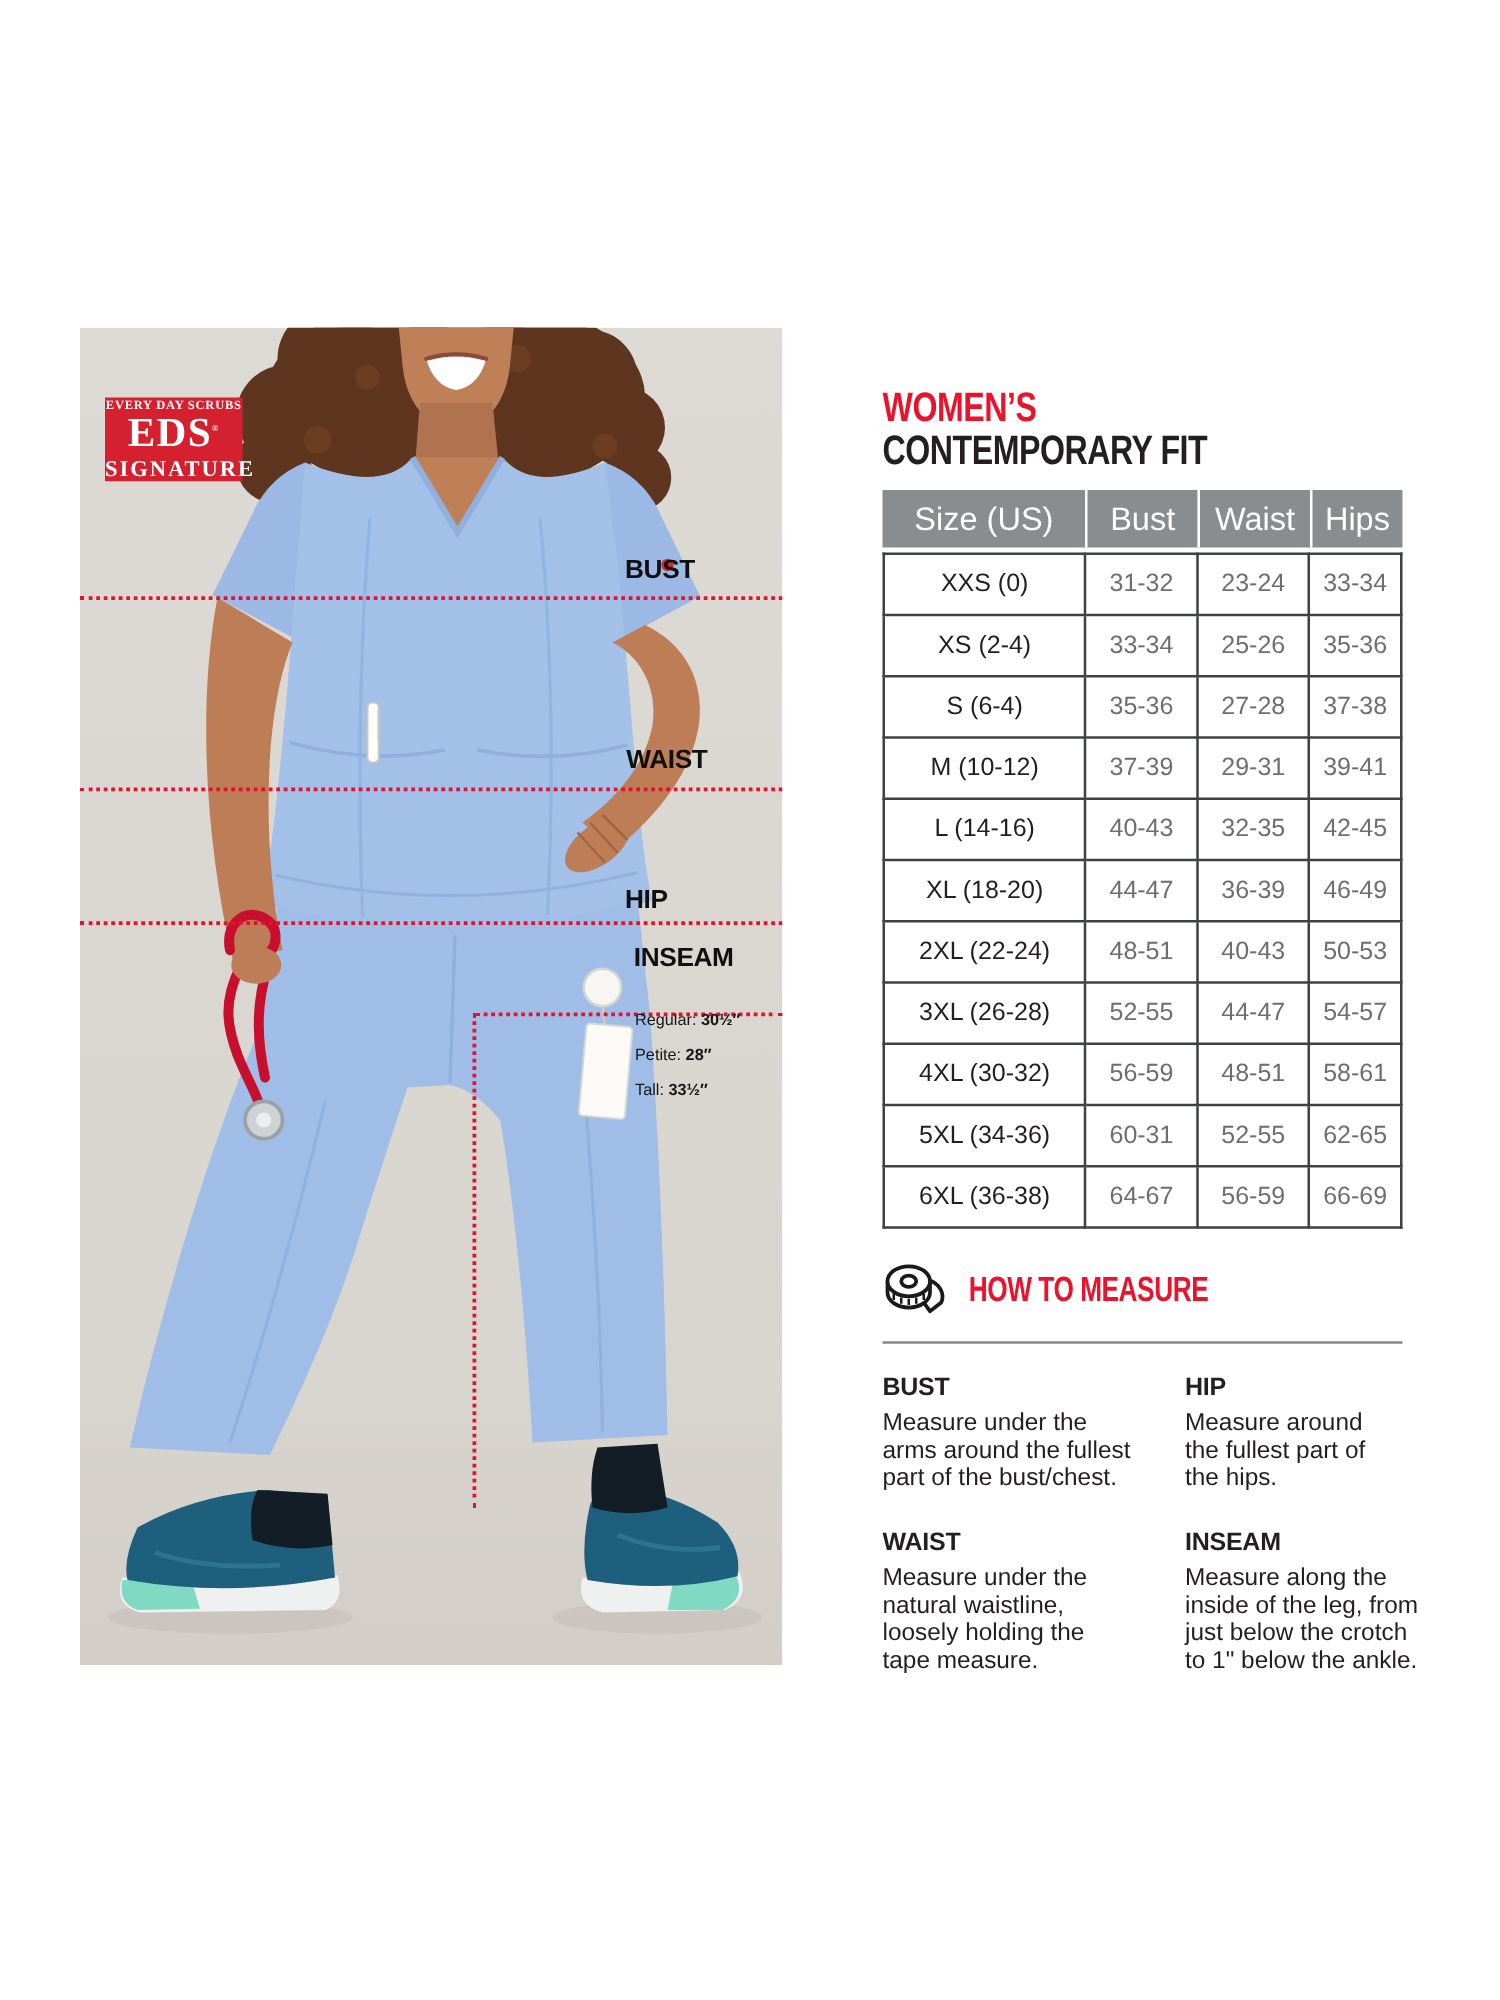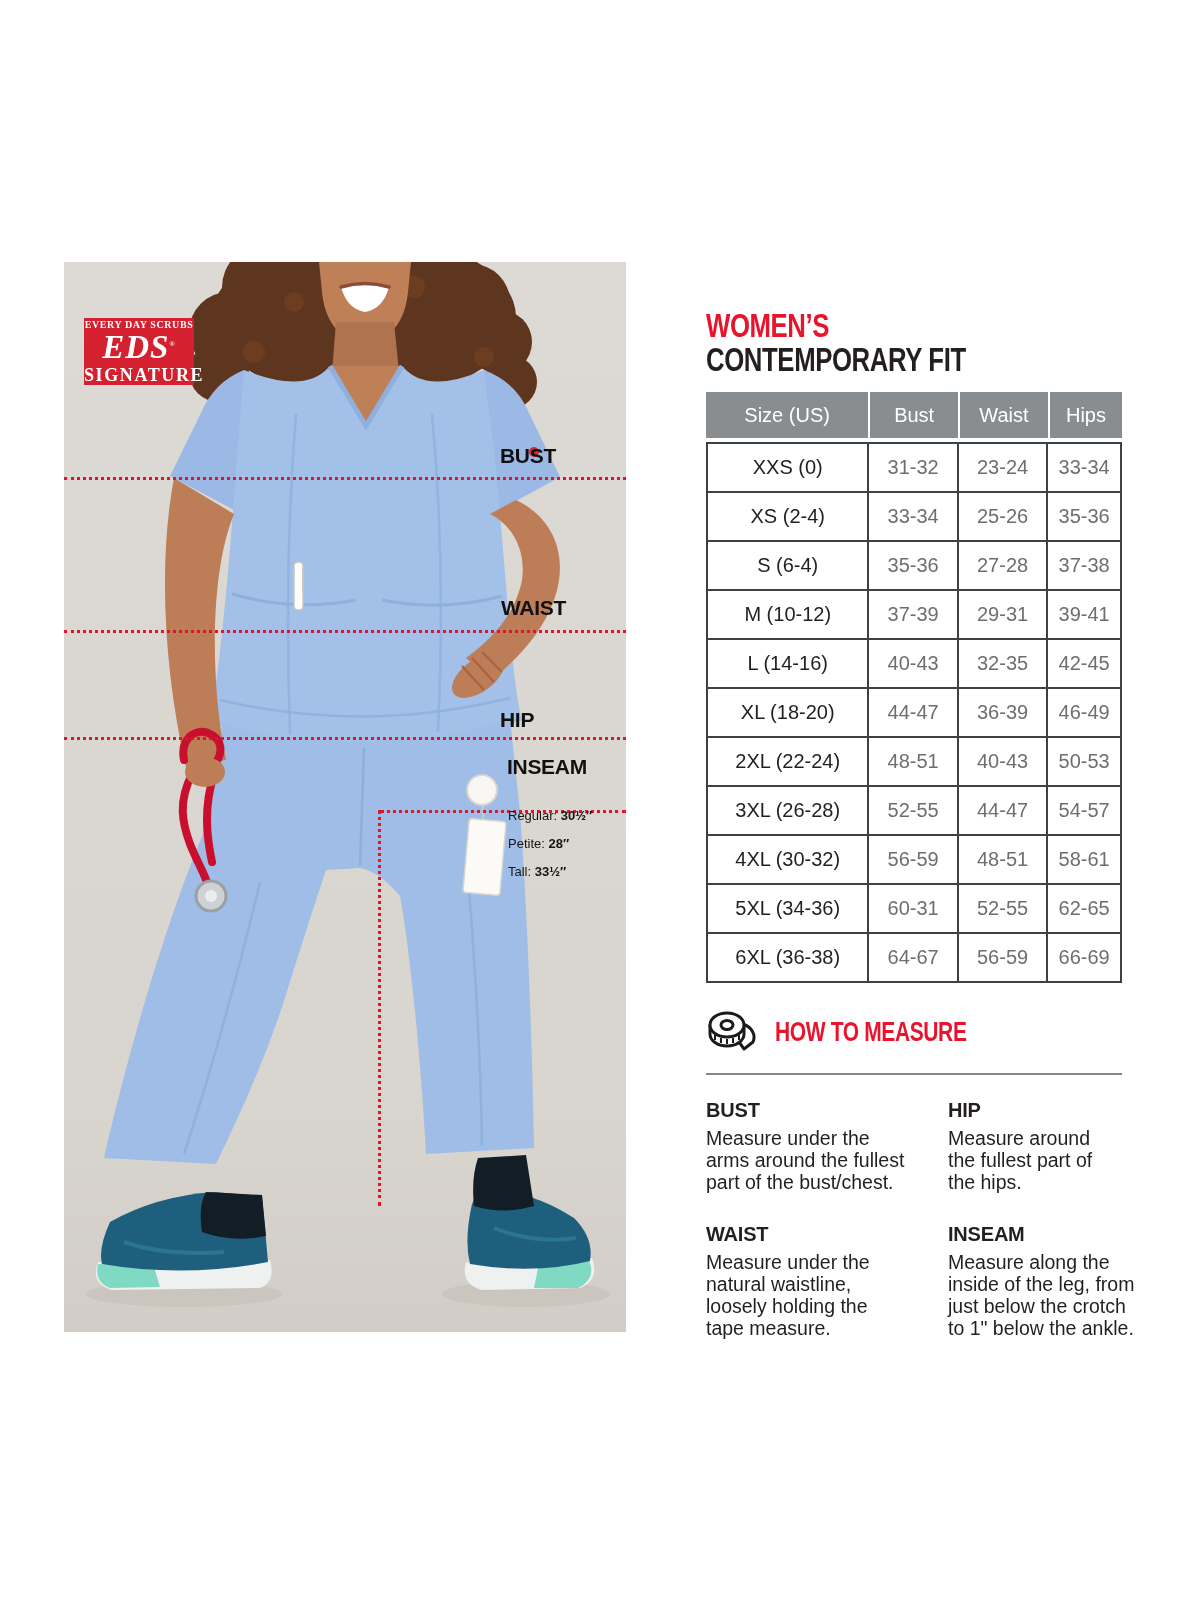--- a/index.html
+++ b/index.html
@@ -8,21 +8,21 @@
   .abs{position:absolute;}
 
   
   .photo{left:64px;top:262px;width:562px;height:1070px;overflow:hidden;}
   .photo svg{position:absolute;left:0;top:0;}
 
   .eds-badge{left:20px;top:28px;width:110px;height:67px;background:var(--badge-red);
              color:#fff;text-align:center;font-family:"Liberation Serif",serif;
              display:flex;flex-direction:column;justify-content:center;line-height:1;margin-top:28px;}
   .eds-badge .l1{font-size:10px;font-weight:bold;letter-spacing:.6px;}
-  .eds-badge .l2{font-size:33px;font-weight:bold;letter-spacing:1px;margin:1px 0 2px;font-style:italic;}
+  .eds-badge .l2{font-size:33px;font-weight:bold;letter-spacing:1px;margin:1px 0 2px;}
   .eds-badge .l2 sup{font-size:7px;}
   .eds-badge .l3{font-size:18px;font-weight:bold;letter-spacing:1.6px;}
 
   .m-label{font-size:21px;font-weight:bold;color:#101010;letter-spacing:-.3px;white-space:nowrap;}
   .dot-h{height:0;border-top:3px dotted var(--dot-red);}
   .dot-v{width:0;border-left:3px dotted var(--dot-red);}
 
   .inseam-values{left:444px;top:540px;font-size:13px;line-height:28px;color:#161616;white-space:nowrap;}
   .inseam-values .b{font-weight:bold;}
 
@@ -32,21 +32,21 @@
   
   .rcol{left:706px;top:313px;width:416px;height:1100px;}
   .title-l1{left:0;top:-4px;}
   .title-l1 .cond{color:var(--accent-red);}
   .title-l2{left:0;top:30px;}
   .cond{display:inline-block;transform:scaleX(.78);transform-origin:0 50%;
         font-size:33px;line-height:34px;font-weight:bold;letter-spacing:-.5px;white-space:nowrap;}
 
   .tbl-head{left:0;top:79px;width:416px;height:46px;display:grid;
             grid-template-columns:39% 21.6% 21.6% 17.8%;}
-  .tbl-head .hcell{background:var(--header-gray);color:#fff;font-size:20px;
+  .tbl-head .hcell{background:var(--header-gray);color:#fff;font-size:26px;
                    display:flex;align-items:center;justify-content:center;border-left:2px solid #fff;}
   .tbl-head .hcell:first-child{border-left:none;}
 
   table.size-body{left:0;top:129px;width:416px;border-collapse:collapse;position:absolute;}
   table.size-body td{border:2px solid var(--table-border);height:45px;text-align:center;
                      font-size:20px;color:#6d6e71;}
   table.size-body td:first-child{color:#231f20;}
 
   .htm-row{left:0;top:695px;height:48px;display:flex;align-items:center;gap:15px;}
   .htm-row .cond{font-size:28px;color:var(--accent-red);transform:scaleX(.75);}

